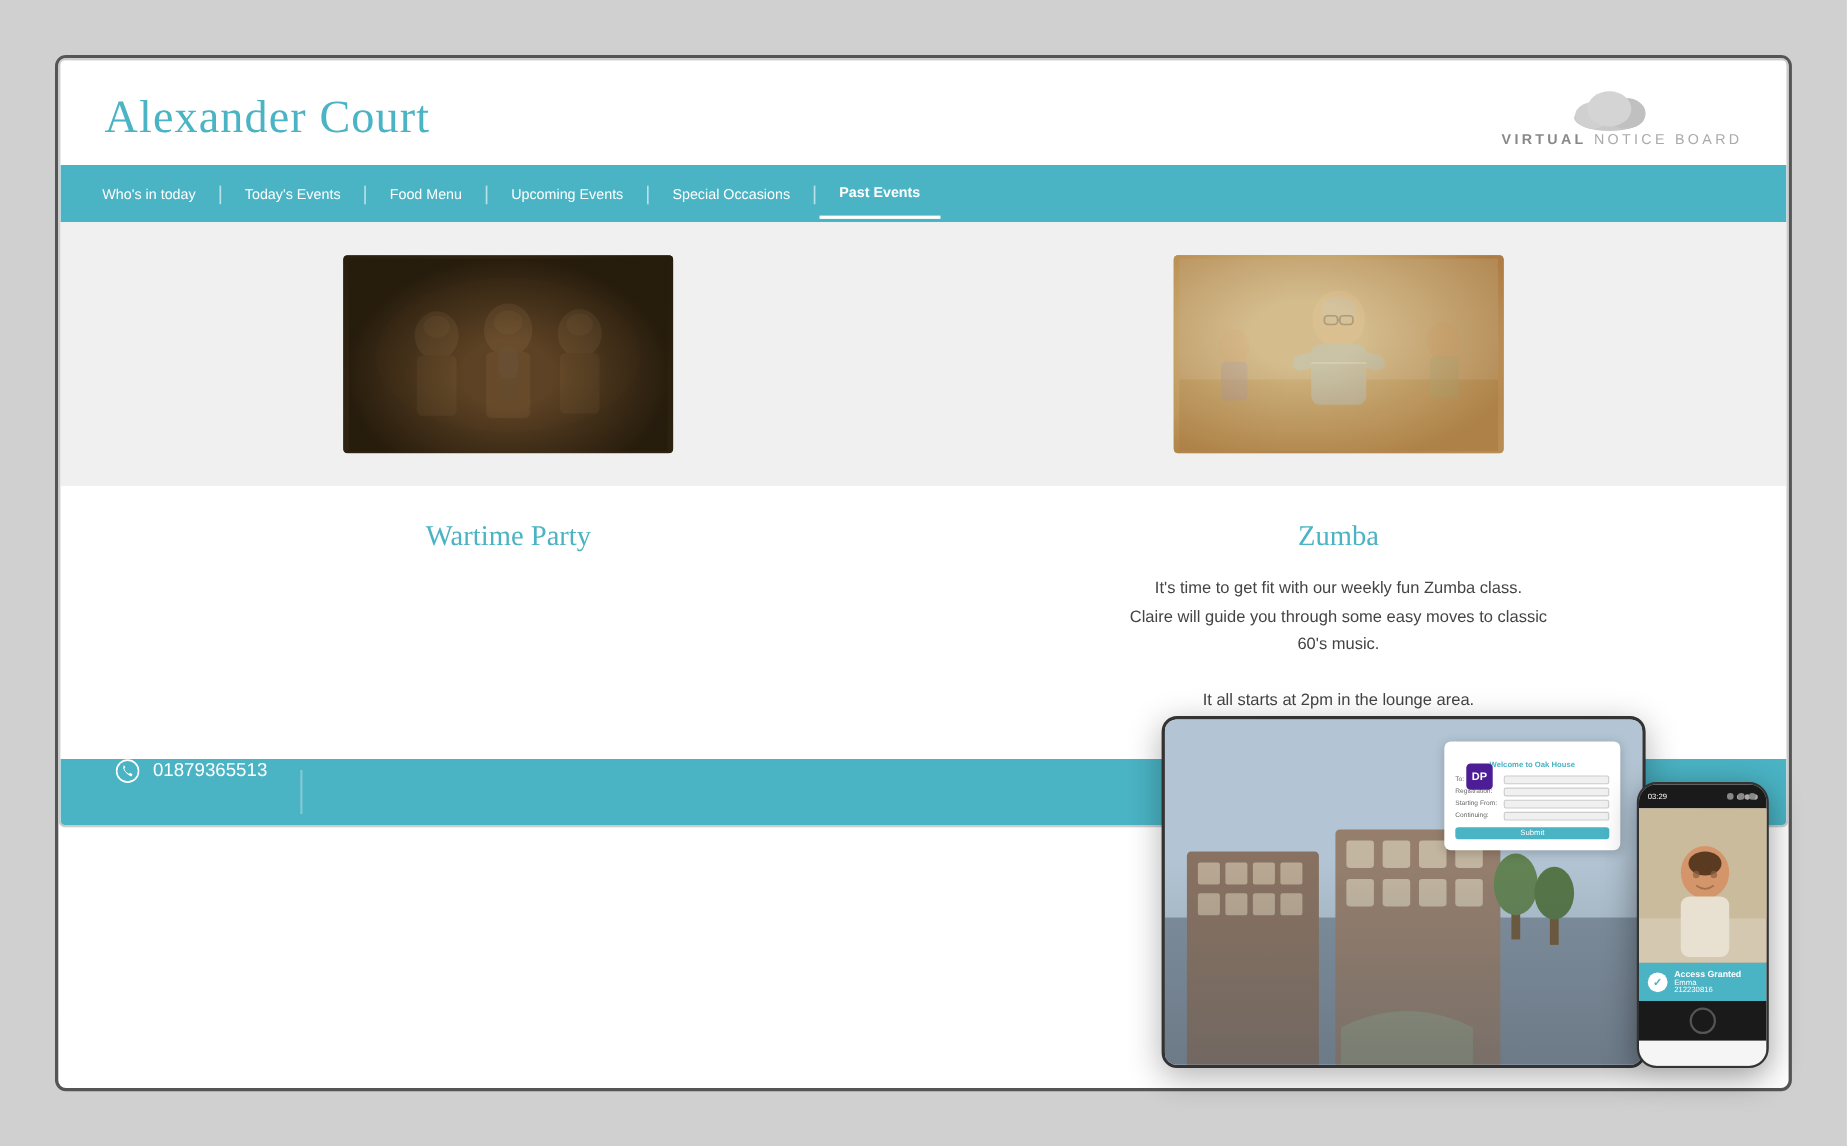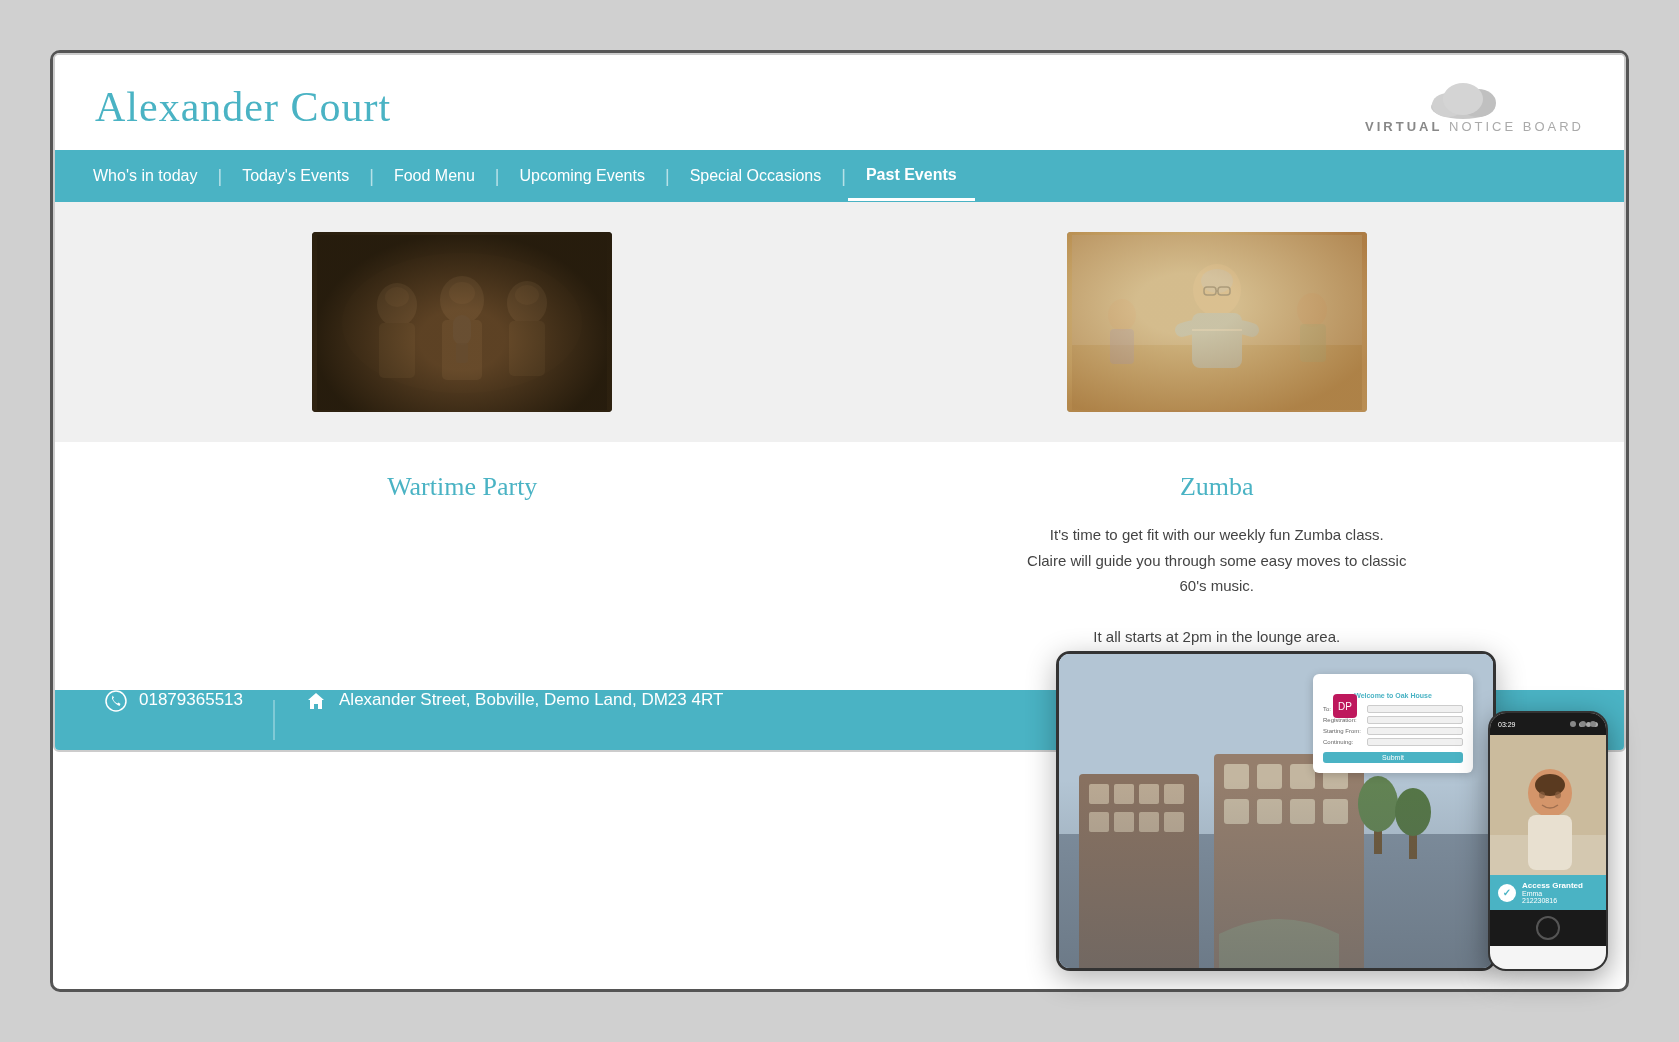--- a/index.html
+++ b/index.html
@@ -61,21 +61,21 @@
     
     .nav-bar {
       background: #4ab3c4;
       padding: 0 20px;
       display: flex;
       align-items: center;
       min-height: 52px;
     }
     .nav-item {
       color: #fff;
-      font-size: 16px;
+      font-size: 13px;
       padding: 14px 18px;
       cursor: pointer;
       white-space: nowrap;
       text-decoration: none;
       display: inline-block;
     }
     .nav-item.active {
       font-weight: 700;
       border-bottom: 3px solid #fff;
     }
@@ -270,28 +270,28 @@
       border-radius: 3px;
       font-size: 7px;
       text-align: center;
     }
     .tablet-logo {
       position: absolute;
       top: 20px;
       left: 20px;
       width: 24px;
       height: 24px;
-      background: #be185d;
+      background: #4c1d95;
       border-radius: 4px;
       display: flex;
       align-items: center;
       justify-content: center;
       color: #fff;
       font-size: 10px;
-      font-weight: normal;
+      font-weight: bold;
     }
     .device-phone {
       position: absolute;
       bottom: 18px;
       right: 18px;
       width: 120px;
       height: 260px;
       background: #1a1a1a;
       border-radius: 18px;
       overflow: hidden;
@@ -518,28 +518,20 @@
       <div class="footer-item">
         <span class="footer-icon">
           <svg width="22" height="22" viewBox="0 0 22 22" fill="none">
             <circle cx="11" cy="11" r="10" stroke="white" stroke-width="1.5"></circle>
             <path d="M7 8.5C7 8.5 8 11 10 13C12 15 14.5 16 14.5 16L15.5 14L13.5 12.5L12.5 13.5C12.5 13.5 10.5 12.5 9.5 11.5C8.5 10.5 8 8.5 8 8.5L9 7.5L7.5 5.5L7 8.5Z" fill="white"></path>
           </svg>
         </span>
         <span>01879365513</span>
       </div>
       <div class="footer-sep"></div>
-      <div class="footer-item">
-        <span class="footer-icon">
-          <svg width="22" height="22" viewBox="0 0 22 22" fill="none">
-            <path d="M11 3L3 10H5V19H9V14H13V19H17V10H19L11 3Z" fill="white"></path>
-          </svg>
-        </span>
-        <span>Alexander Street, Bobville, Demo Land, DM23 4RT</span>
-      </div>
     </div>
 
   </div>
 
   <div class="device-tablet">
     <div class="tablet-screen">
       <div class="tablet-building">
         <svg width="440" height="320" viewBox="0 0 440 320">
           <rect width="440" height="320" fill="#b0c4d4"></rect>
           <rect y="180" width="440" height="140" fill="#8090a0"></rect>

